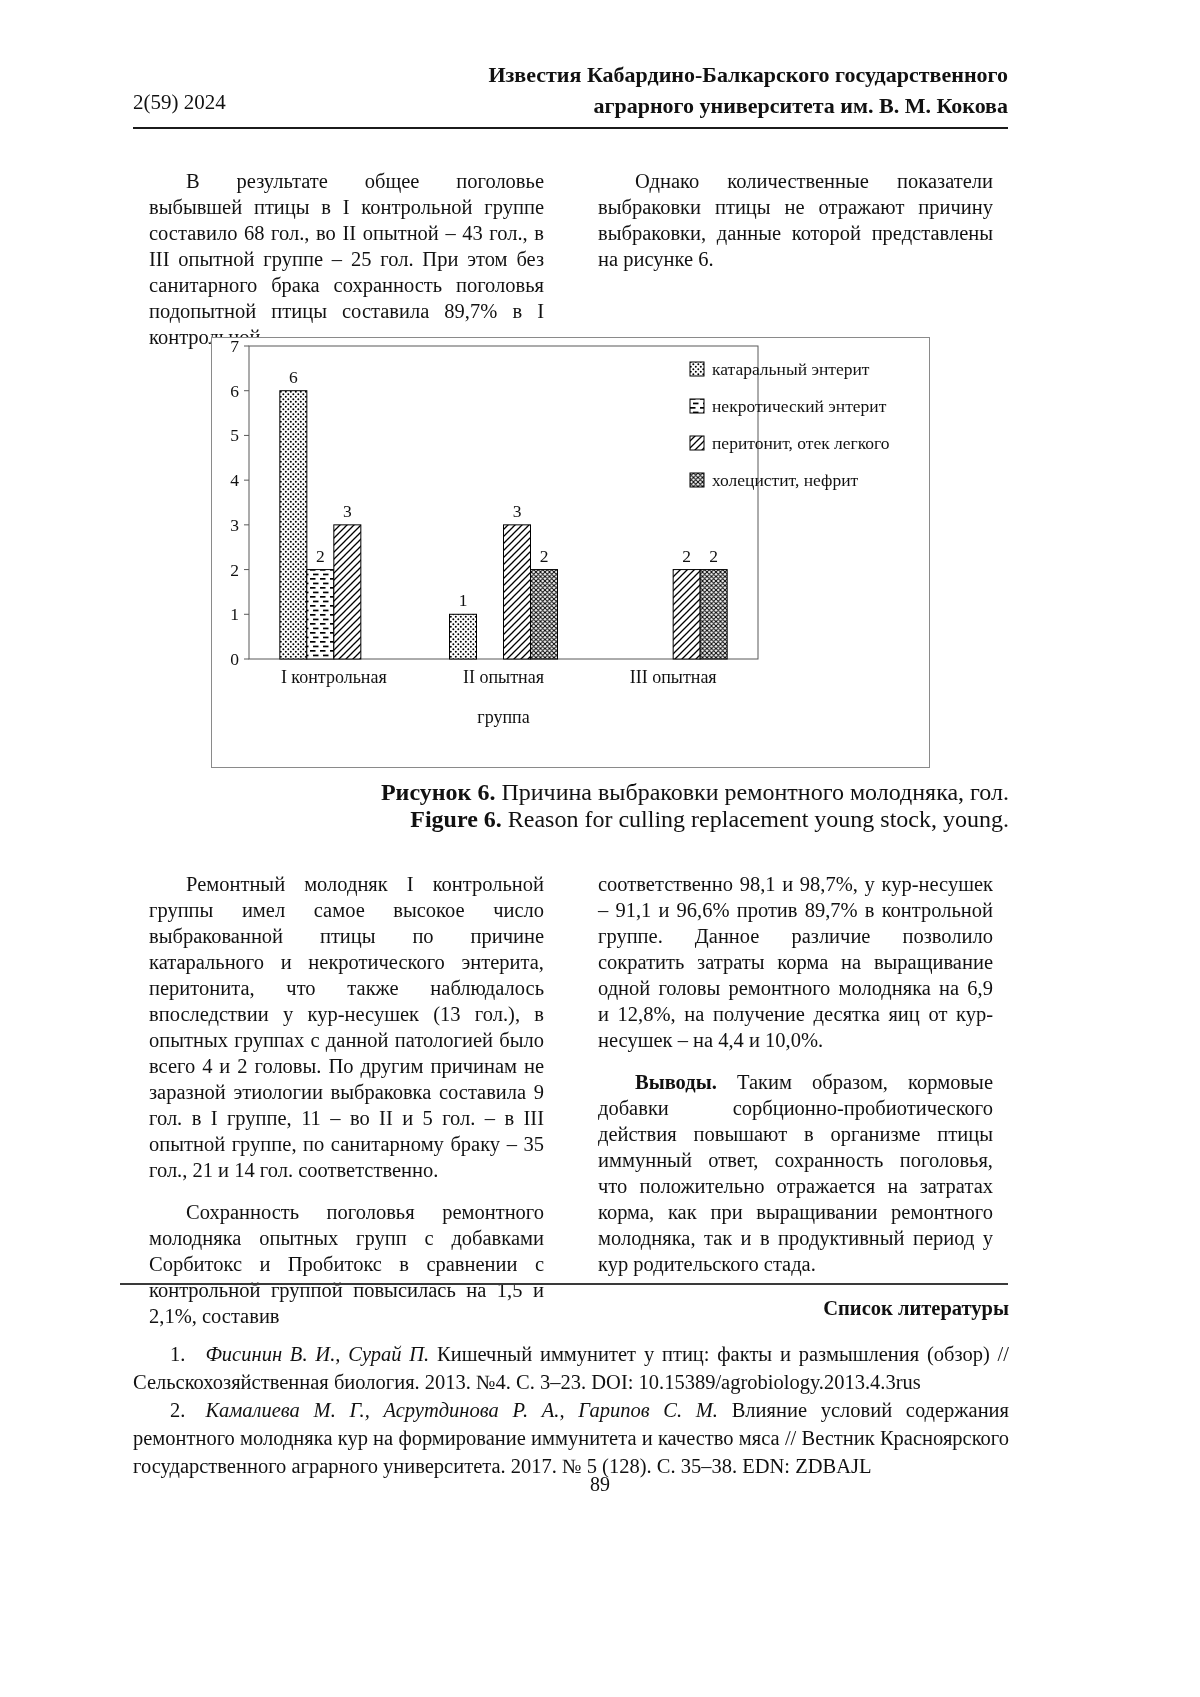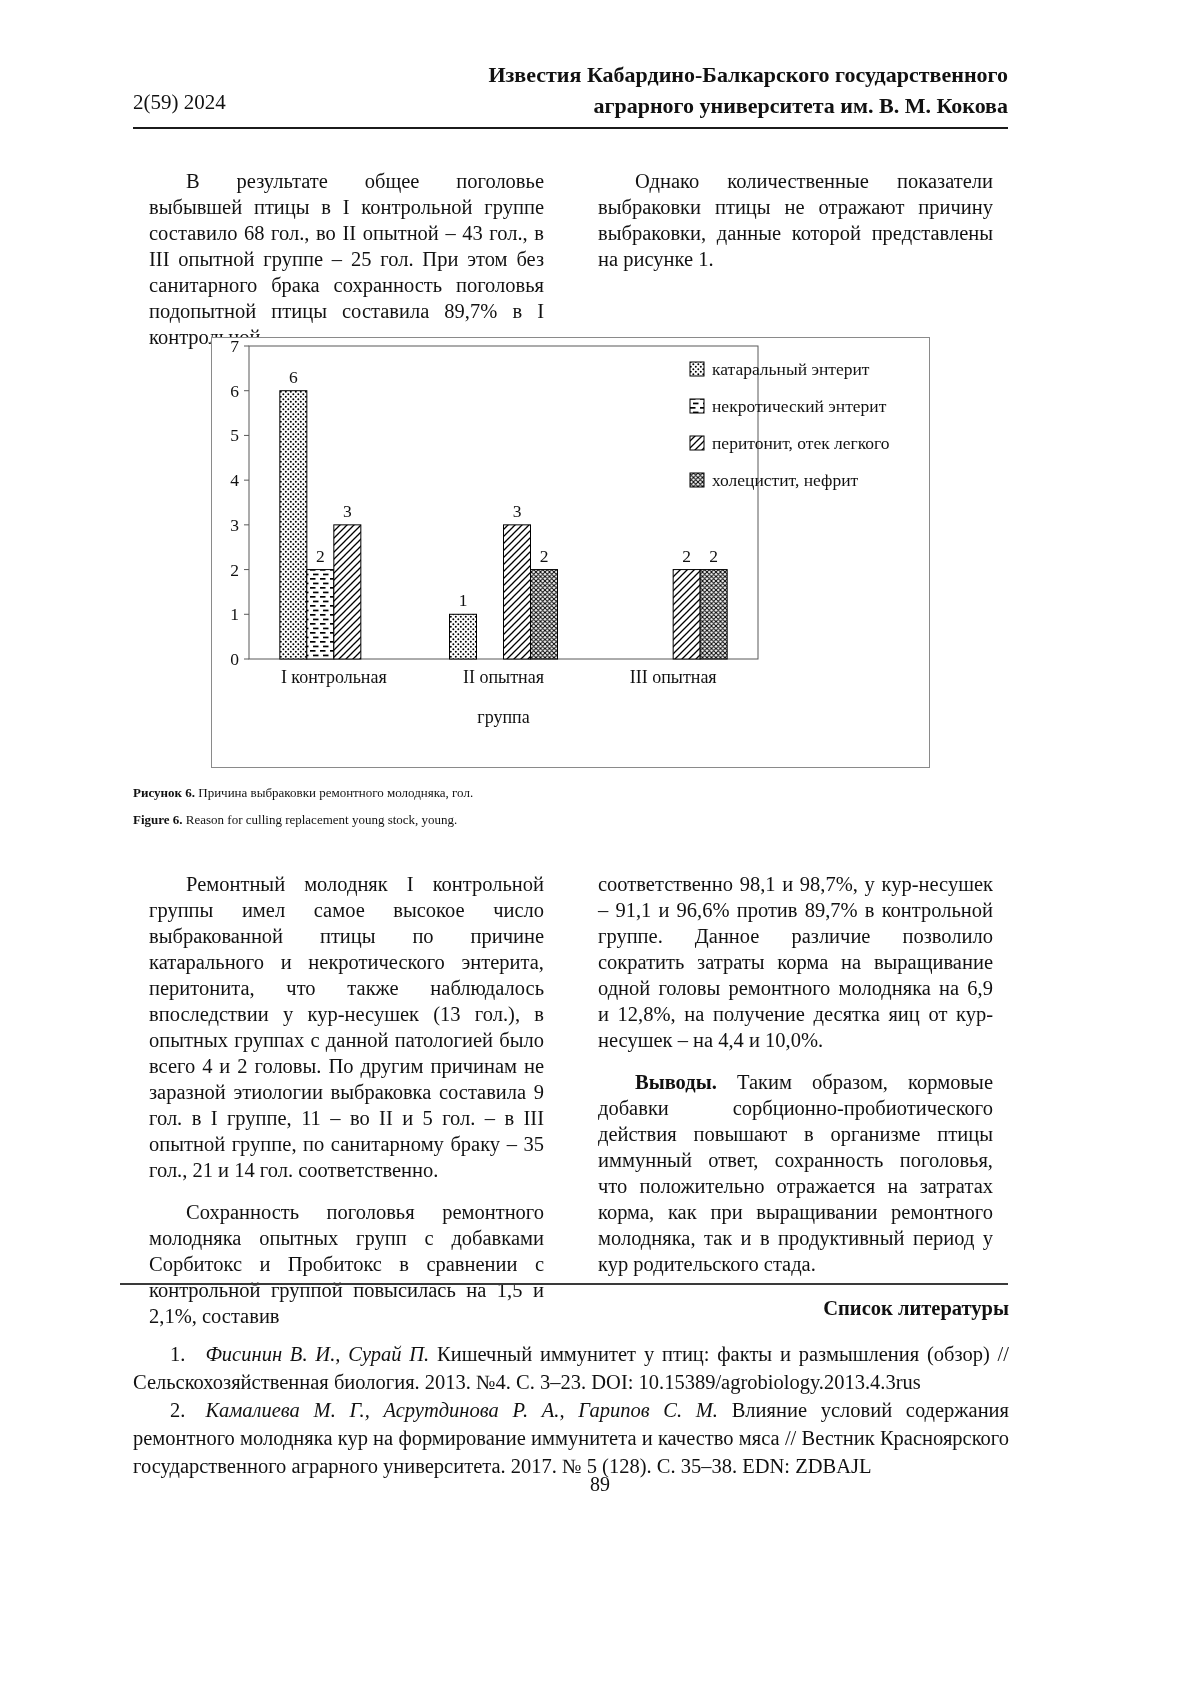--- a/index.html
+++ b/index.html
@@ -25,21 +25,21 @@
   .intro { top:152px; }
   .body2 { top:855px; }
   .lead-bold { font-weight:bold; }
 
   .chart-box {
     position:absolute; left:211px; top:337px; width:719px; height:431px;
     background:#fff; border:1px solid #8a8a8a;
   }
   .chart-box svg text { font-family:"Liberation Serif","DejaVu Serif",serif; fill:#111; }
 
-  .caption { position:absolute; left:133px; top:779px; width:876px; text-align:left; font-size:13px; line-height:27px; }
+  .caption { position:absolute; left:133px; top:779px; width:876px; text-align:right; font-size:24px; line-height:27px; }
   .caption b { font-weight:bold; }
 
   .rule2 { position:absolute; left:120px; top:1283px; width:888px; height:1.5px; background:#3a3a3a; }
   .ref-heading { position:absolute; left:133px; top:1297px; width:876px; text-align:right; font-weight:bold; font-size:20.5px; }
   .refs { position:absolute; left:133px; top:1340px; width:876px; font-size:20.5px; line-height:28px; text-align:justify; }
   .refs p { text-indent:37px; margin:0; }
   .refs .num { margin-right:20px; }
   .refs .authors { font-style:italic; }
 
   .page-num { position:absolute; left:0; top:1473px; width:100%; text-align:center; font-size:20px; }
@@ -54,21 +54,21 @@
     <div>Известия Кабардино-Балкарского государственного</div>
     <div>аграрного университета им. В. М. Кокова</div>
   </div>
   <div class="header-rule"></div>
 
   <div class="cols intro">
     <div class="col">
       <p class="indent">В результате общее поголовье выбывшей птицы в I контрольной группе составило 68 гол., во II опытной – 43 гол., в III опытной группе – 25 гол. При этом без санитарного брака сохранность поголовья подопытной птицы составила 89,7% в I контрольной,</p>
     </div>
     <div class="col">
-      <p class="indent">Однако количественные показатели выбраковки птицы не отражают причину выбраковки, данные которой представлены на рисунке 1.</p>
+      <p class="indent">Однако количественные показатели выбраковки птицы не отражают причину выбраковки, данные которой представлены на рисунке 6.</p>
     </div>
   </div>
 
   <div class="chart-box">
     <svg id="chart-svg" width="717" height="429" viewBox="0 0 717 429">
       <defs>
         <pattern id="p-dots" width="5" height="5" patternUnits="userSpaceOnUse">
           <rect width="5" height="5" fill="#fff"></rect>
           <circle cx="1.3" cy="1.3" r="1" fill="#000"></circle>
           <circle cx="3.8" cy="3.8" r="1" fill="#000"></circle>

